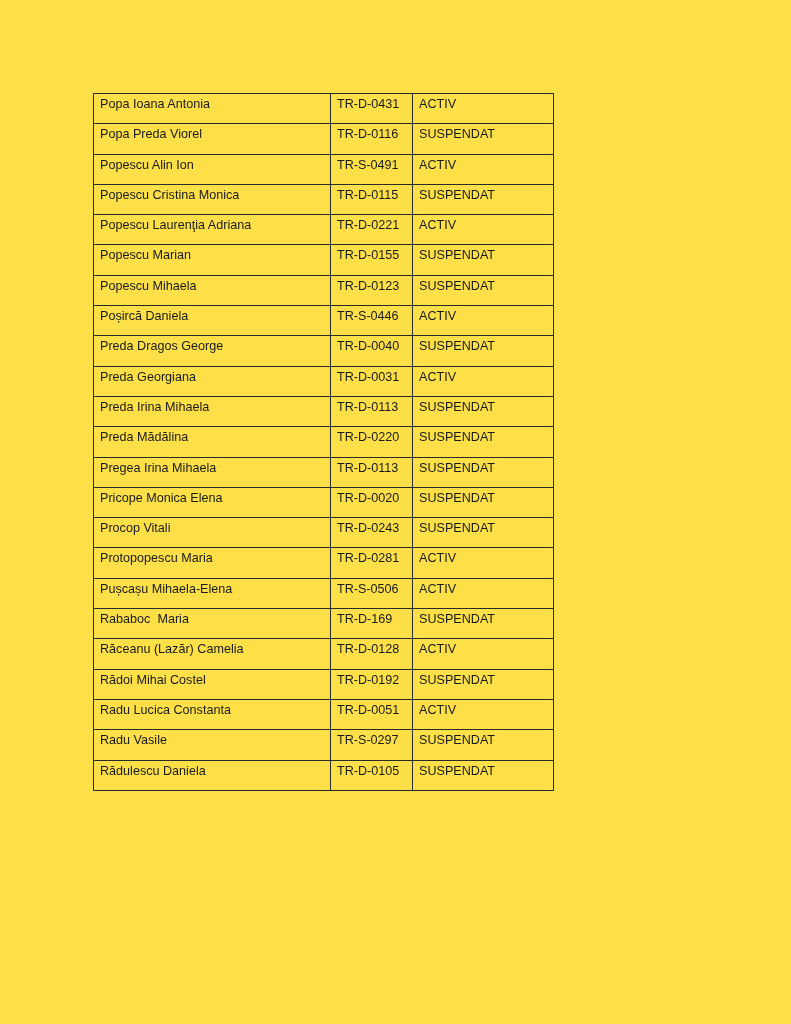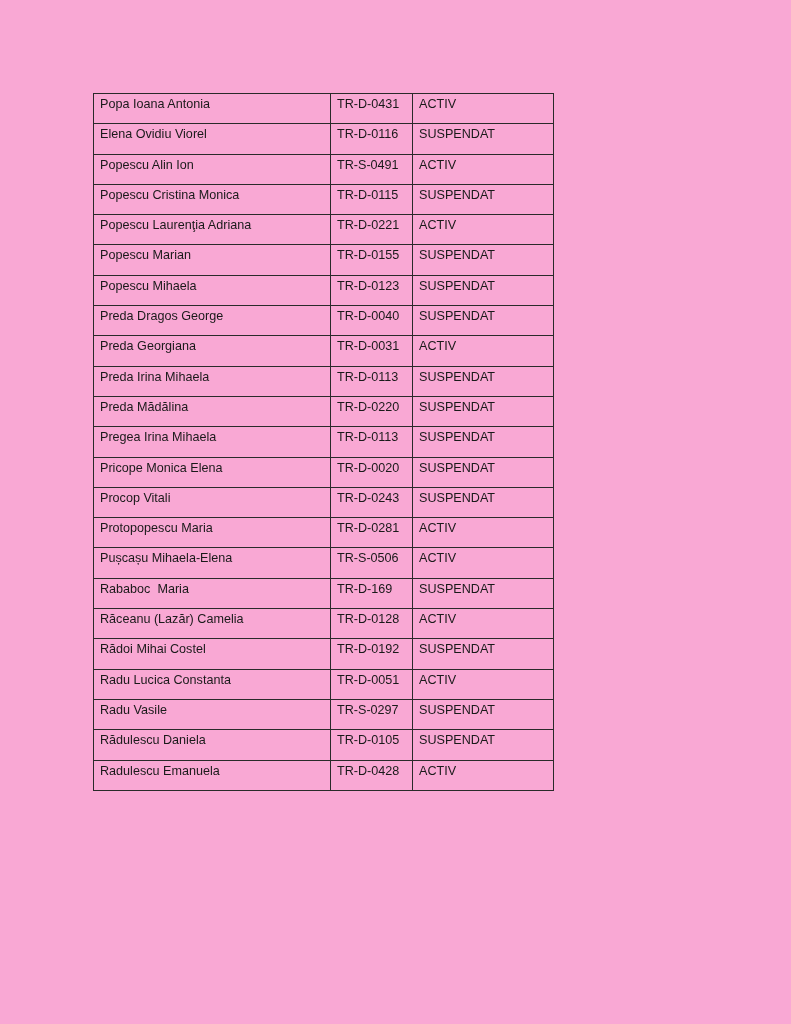--- a/index.html
+++ b/index.html
@@ -12,21 +12,21 @@
       height: 1024px;
       position: relative;
       overflow: hidden;
       font-family: "Liberation Sans", "DejaVu Sans", sans-serif;
       color: #1a1a1a;
     }
     .page {
       position: absolute;
       left: 0; top: 0;
       width: 791px; height: 1024px;
-      background: #f9a8d4;
+      background: #fde047;
     }
     table.registry {
       position: absolute;
       left: 93px;
       top: 93px;
       border-collapse: collapse;
       table-layout: fixed;
       width: 460px;
     }
     table.registry col.c-name { width: 237px; }
@@ -57,21 +57,21 @@
       <col class="c-code">
       <col class="c-status">
     </colgroup>
     <tbody id="registry-body">
       <tr>
         <td><span>Popa Ioana Antonia</span></td>
         <td><span>TR-D-0431</span></td>
         <td><span>ACTIV</span></td>
       </tr>
       <tr>
-        <td><span>Elena Ovidiu Viorel</span></td>
+        <td><span>Popa Preda Viorel</span></td>
         <td><span>TR-D-0116</span></td>
         <td><span>SUSPENDAT</span></td>
       </tr>
       <tr>
         <td><span>Popescu Alin Ion</span></td>
         <td><span>TR-S-0491</span></td>
         <td><span>ACTIV</span></td>
       </tr>
       <tr>
         <td><span>Popescu Cristina Monica</span></td>
@@ -85,20 +85,25 @@
       </tr>
       <tr>
         <td><span>Popescu Marian</span></td>
         <td><span>TR-D-0155</span></td>
         <td><span>SUSPENDAT</span></td>
       </tr>
       <tr>
         <td><span>Popescu Mihaela</span></td>
         <td><span>TR-D-0123</span></td>
         <td><span>SUSPENDAT</span></td>
+      </tr>
+      <tr>
+        <td><span>Poșircă Daniela</span></td>
+        <td><span>TR-S-0446</span></td>
+        <td><span>ACTIV</span></td>
       </tr>
       <tr>
         <td><span>Preda Dragos George</span></td>
         <td><span>TR-D-0040</span></td>
         <td><span>SUSPENDAT</span></td>
       </tr>
       <tr>
         <td><span>Preda Georgiana</span></td>
         <td><span>TR-D-0031</span></td>
         <td><span>ACTIV</span></td>
@@ -161,20 +166,15 @@
       <tr>
         <td><span>Radu Vasile</span></td>
         <td><span>TR-S-0297</span></td>
         <td><span>SUSPENDAT</span></td>
       </tr>
       <tr>
         <td><span>Rădulescu Daniela</span></td>
         <td><span>TR-D-0105</span></td>
         <td><span>SUSPENDAT</span></td>
       </tr>
-      <tr>
-        <td><span>Radulescu Emanuela</span></td>
-        <td><span>TR-D-0428</span></td>
-        <td><span>ACTIV</span></td>
-      </tr>
     </tbody>
   </table>
 </div>
 
 </body></html>

